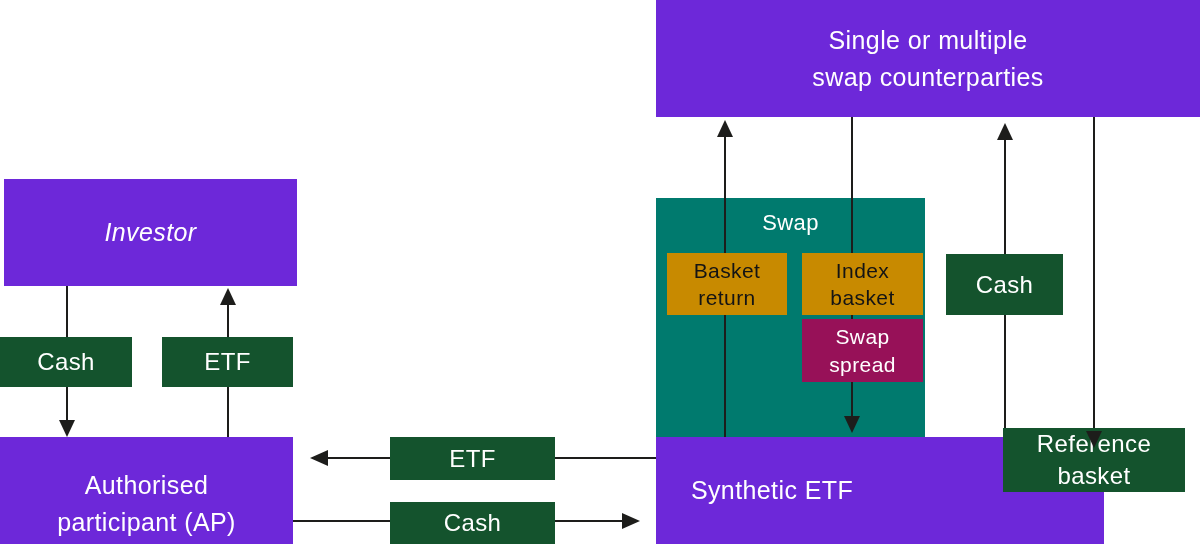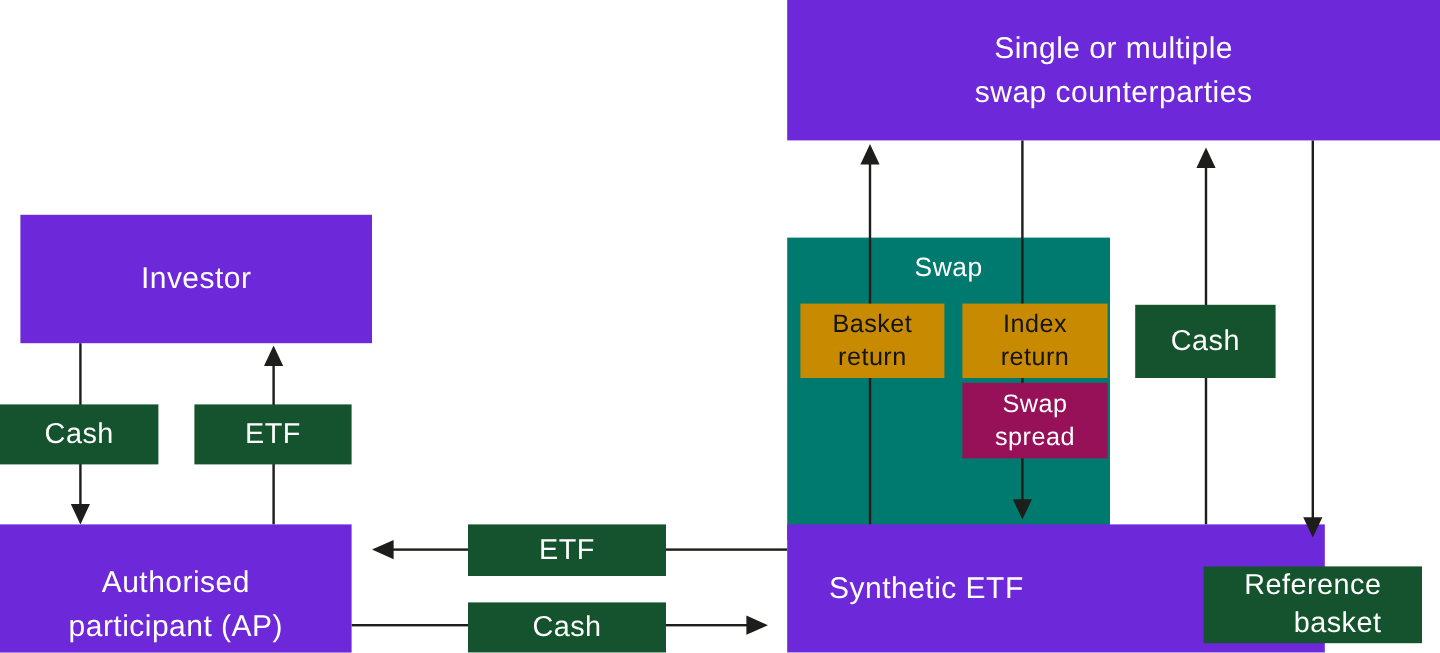--- a/index.html
+++ b/index.html
@@ -9,21 +9,21 @@
   }
   .lbl{white-space:pre-line;letter-spacing:0.4px;}
   .node{
     position:absolute;display:flex;align-items:center;justify-content:center;
     text-align:center;z-index:10;
   }
   .teal{background:#6d28d9;color:#ffffff;}
   .gray{background:#14532d;color:#ffffff;}
 
   #counterparties{left:656px;top:0;width:544px;height:117px;font-size:25px;line-height:1.45;}
-  #investor{left:17px;top:179px;width:293px;height:107px;font-size:25px;}
+  #investor{left:4px;top:179px;width:293px;height:107px;font-size:25px;font-style:italic;}
   #cash-left{left:0;top:337px;width:132px;height:50px;font-size:24px;}
   #etf-left{left:162px;top:337px;width:131px;height:50px;font-size:24px;}
   #ap{left:0;top:437px;width:293px;height:133px;font-size:25px;line-height:1.45;}
   #etf-mid{left:390px;top:437px;width:165px;height:43px;font-size:24px;}
   #cash-mid{left:390px;top:502px;width:165px;height:42px;font-size:24px;}
 
   #synthetic{left:656px;top:437px;width:448px;height:107px;}
   #synthetic .inner-label{
     position:absolute;left:0;top:0;width:232px;height:100%;
     display:flex;align-items:center;justify-content:center;font-size:25px;
@@ -40,21 +40,21 @@
   }
   .swap-sub{
     position:absolute;z-index:10;display:flex;align-items:center;justify-content:center;
     text-align:center;font-size:21px;line-height:1.3;
   }
   #basket-return{left:11px;top:55px;width:120px;height:62px;background:#C88A00;color:#141414;}
   #index-return{left:146px;top:55px;width:121px;height:62px;background:#C88A00;color:#141414;}
   #swap-spread{left:146px;top:121px;width:121px;height:63px;background:#971158;color:#ffffff;}
 
   #cash-right{left:946px;top:254px;width:117px;height:61px;font-size:24px;}
-  #reference-basket{left:1003px;top:472px;width:182px;height:64px;font-size:24px;line-height:1.35;text-align:right;}
+  #reference-basket{left:1003px;top:428px;width:182px;height:64px;font-size:24px;line-height:1.35;}
 
   .vline{position:absolute;width:2px;background:#1d1d1b;z-index:5;}
   .hline{position:absolute;height:2px;background:#1d1d1b;z-index:5;}
   .arrow{position:absolute;width:0;height:0;z-index:11;}
   .arrow.up{border-left:8px solid transparent;border-right:8px solid transparent;border-bottom:17px solid #1d1d1b;}
   .arrow.down{border-left:8px solid transparent;border-right:8px solid transparent;border-top:17px solid #1d1d1b;}
   .arrow.left{border-top:8px solid transparent;border-bottom:8px solid transparent;border-right:18px solid #1d1d1b;}
   .arrow.right{border-top:8px solid transparent;border-bottom:8px solid transparent;border-left:18px solid #1d1d1b;}
 
   
@@ -80,21 +80,21 @@
 <div id="canvas">
 
   <div id="swap">
     <div id="swap-title" class="lbl">Swap</div>
     <div id="basket-return" class="swap-sub">
       <span class="lbl">Basket
 return</span>
     </div>
     <div id="index-return" class="swap-sub">
       <span class="lbl">Index
-return</span>
+basket</span>
     </div>
     <div id="swap-spread" class="swap-sub">
       <span class="lbl">Swap
 spread</span>
     </div>
   </div>
 
   <div id="line-a" class="vline"></div>
   <div id="line-b" class="vline"></div>
   <div id="line-c" class="hline"></div>

